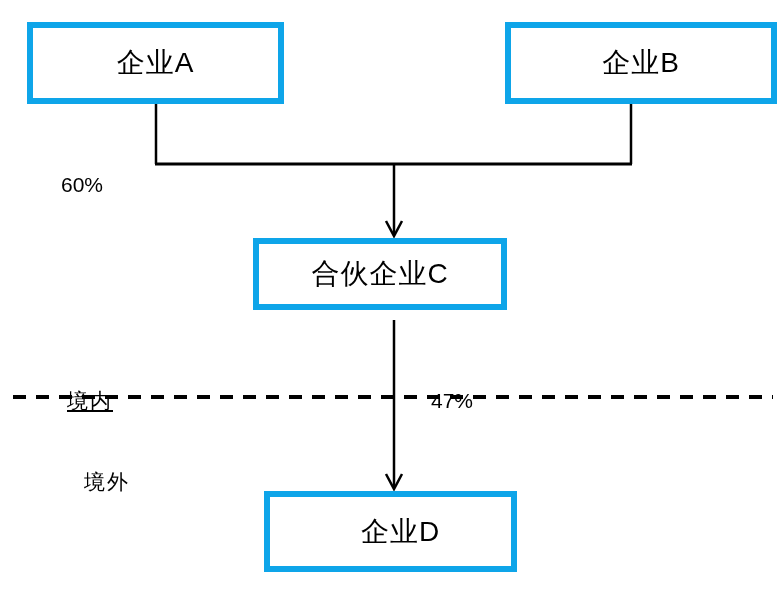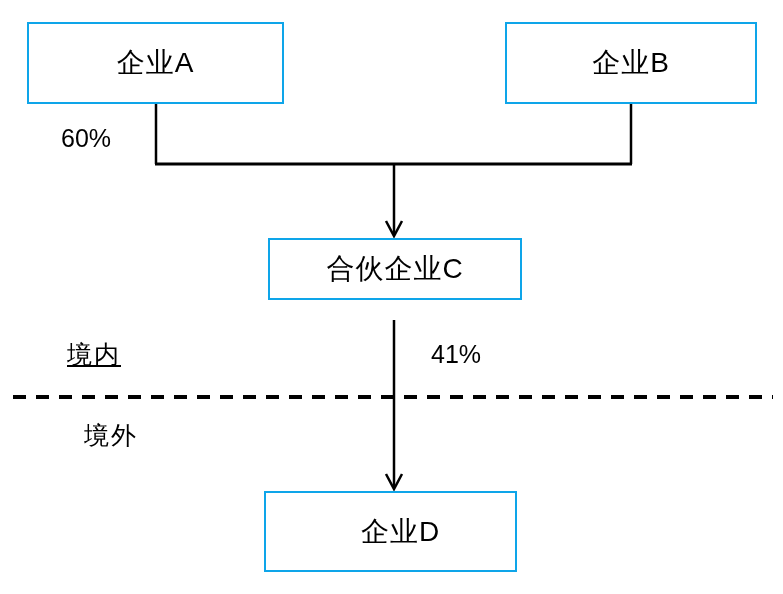--- a/index.html
+++ b/index.html
@@ -15,38 +15,39 @@
     background: #ffffff;
     overflow: hidden;
   }
   .canvas svg {
     position: absolute;
     left: 0; top: 0;
     width: 783px; height: 594px;
   }
   .node {
     position: absolute;
-    border: 2px solid #0ea5e9;
+    border: 6px solid #0ea5e9;
     background: #ffffff;
     display: flex;
     align-items: center;
     justify-content: center;
     font-size: 28px;
     line-height: 1;
     letter-spacing: 1px;
   }
   .node-a { left: 27px;  top: 22px;  width: 257px; height: 82px; }
-  .node-b { left: 505px; top: 22px;  width: 252px; height: 82px; }
-  .node-c { left: 268px; top: 238px; width: 254px; height: 62px; }
+  .node-b { left: 505px; top: 22px;  width: 272px; height: 82px; }
+  .node-c { left: 253px; top: 238px; width: 254px; height: 72px; }
   .node-d { left: 264px; top: 491px; width: 253px; height: 81px; padding-left: 20px; }
   .fl-label {
     position: absolute;
-    font-size: 25px;
+    font-size: 21px;
     line-height: 1;
     white-space: nowrap;
+    margin-top: 48px;
   }
   .pct-60  { left: 61px;  top: 126px; }
   .pct-20  { left: 431px; top: 342px; }
   .region-onshore  { left: 67px; top: 342px; letter-spacing: 2px; text-decoration: underline; }
   .region-offshore { left: 84px; top: 423px; letter-spacing: 2px; }
 </style>
 </head>
 <body>
 
 <div class="canvas">
@@ -79,19 +80,19 @@
   <div class="node node-c">
     <span>合伙企业C</span>
   </div>
 
   <div class="node node-d">
     <span>企业D</span>
   </div>
 
   <div class="fl-label pct-60">60%</div>
 
-  <div class="fl-label pct-20">41%</div>
+  <div class="fl-label pct-20">47%</div>
 
   <div class="fl-label region-onshore">境内</div>
 
   <div class="fl-label region-offshore">境外</div>
 
 </div>
 
 </body></html>

